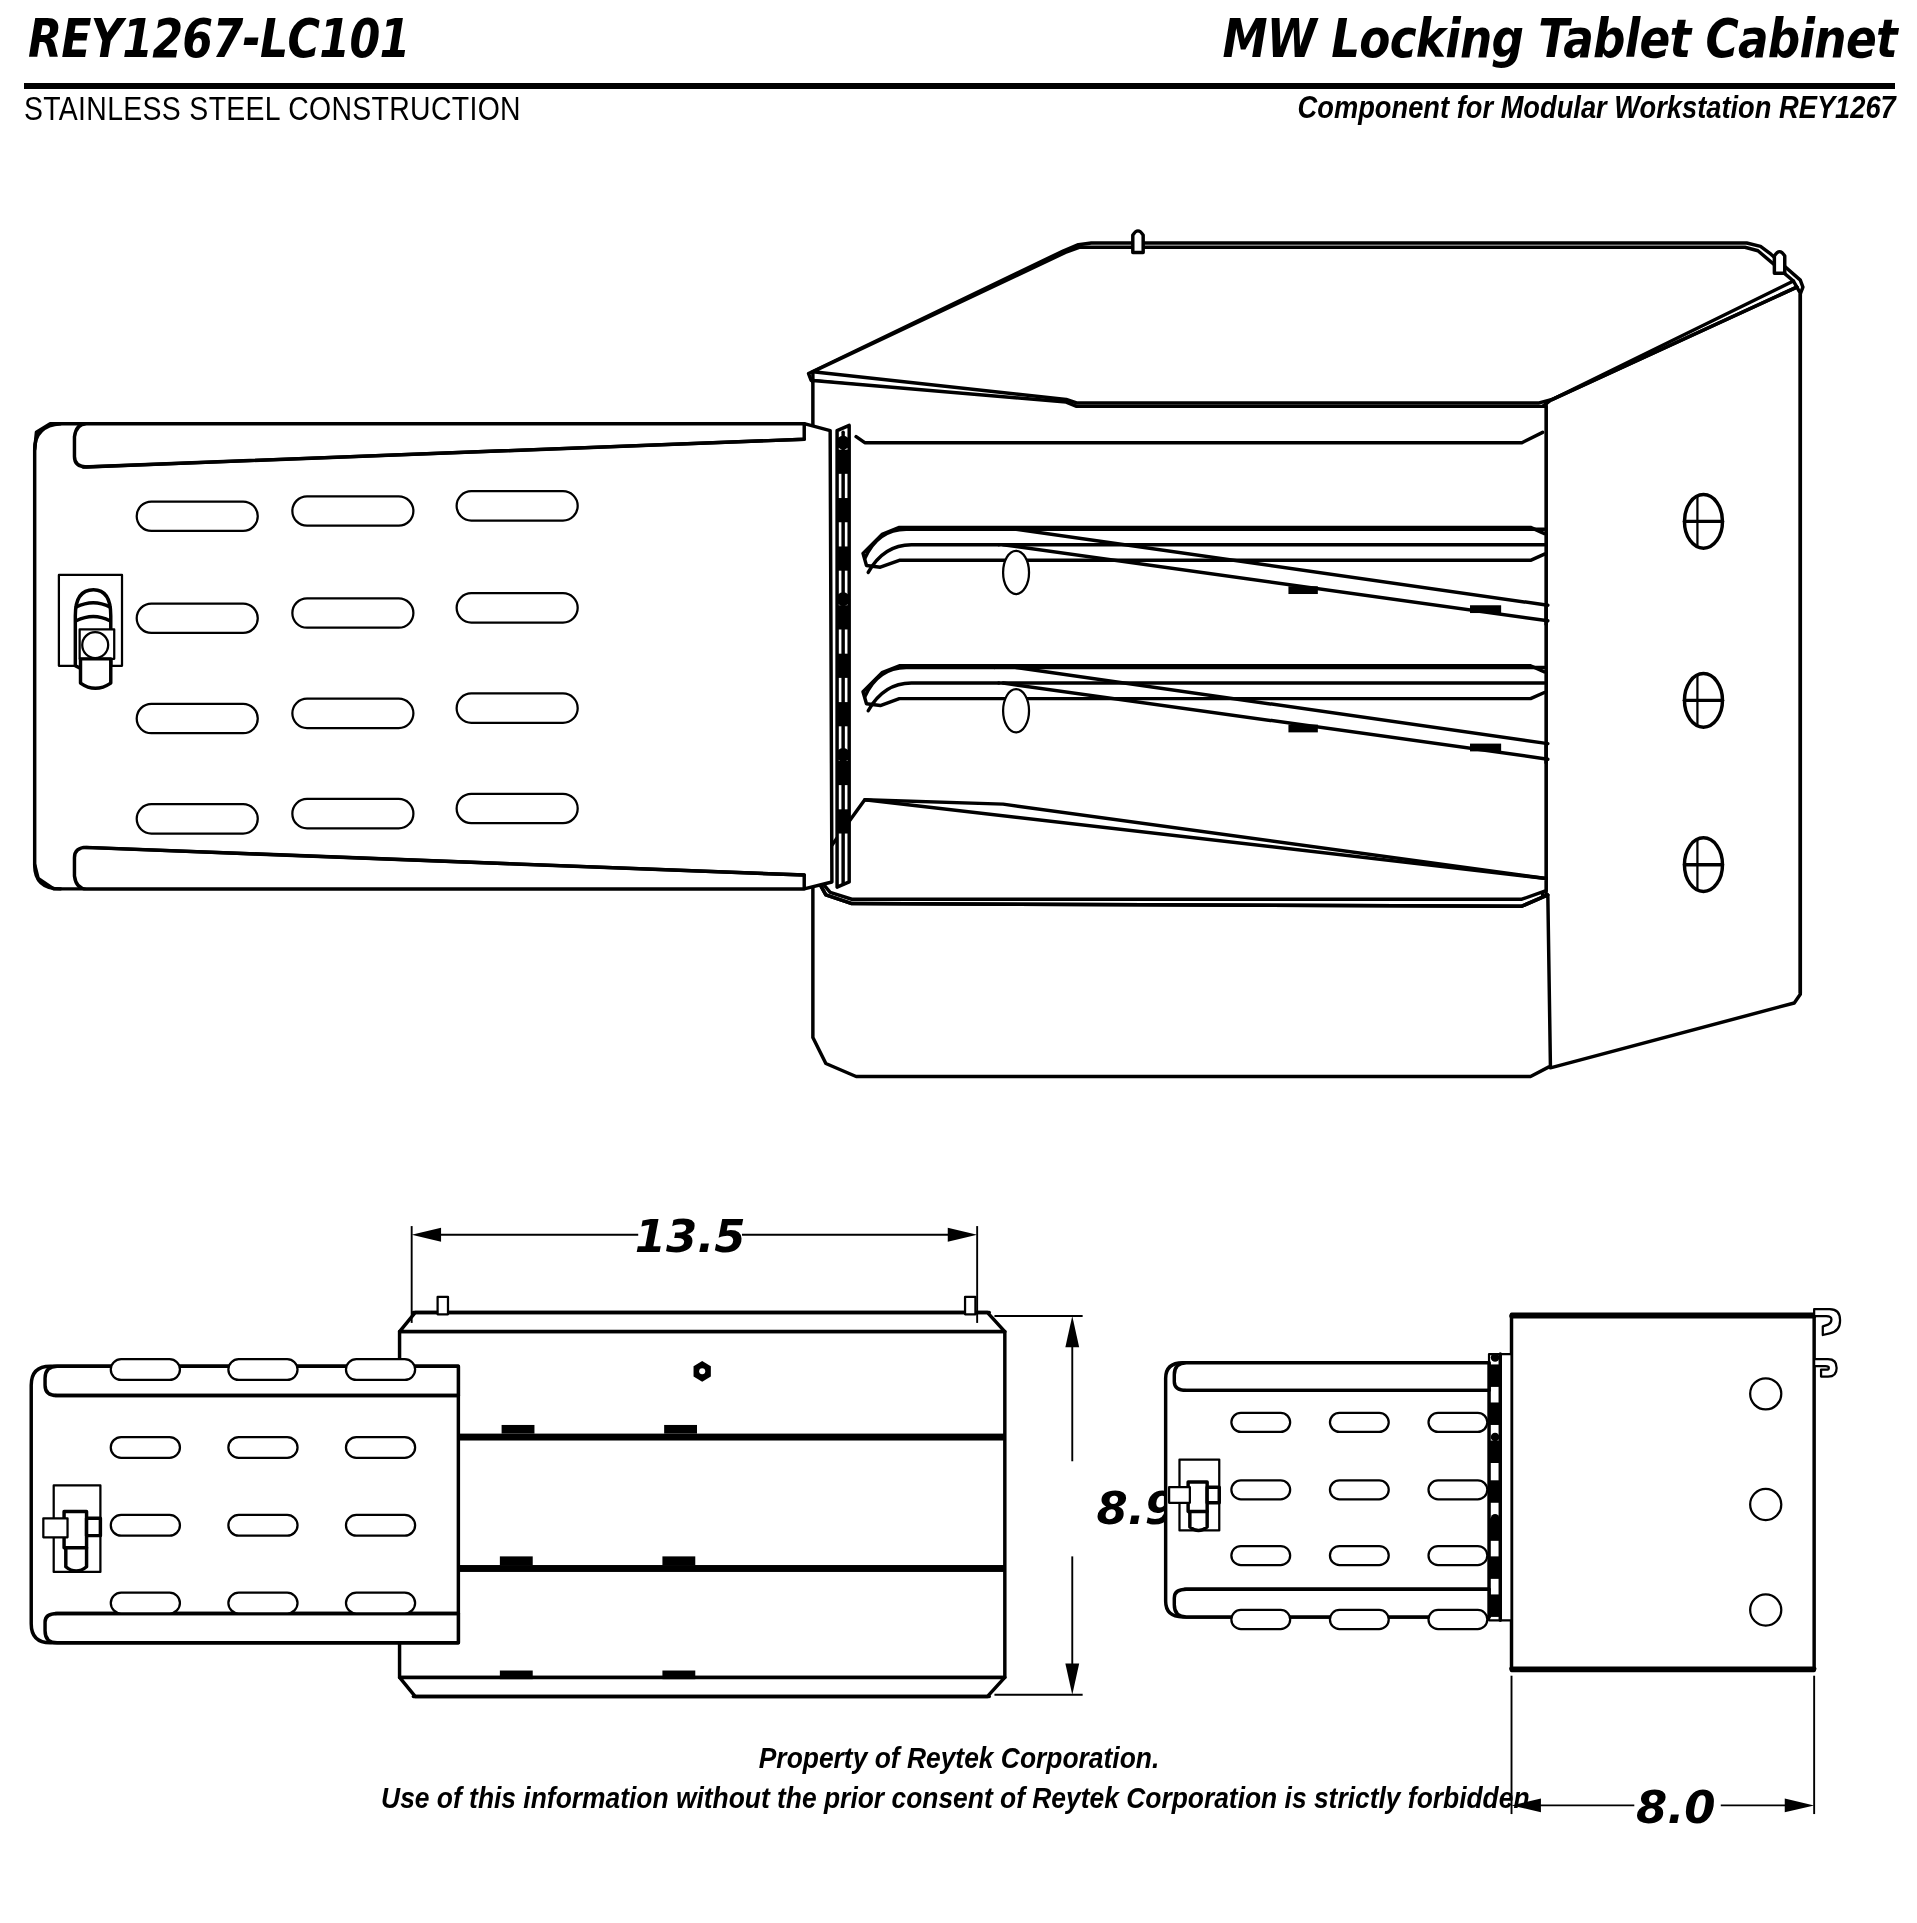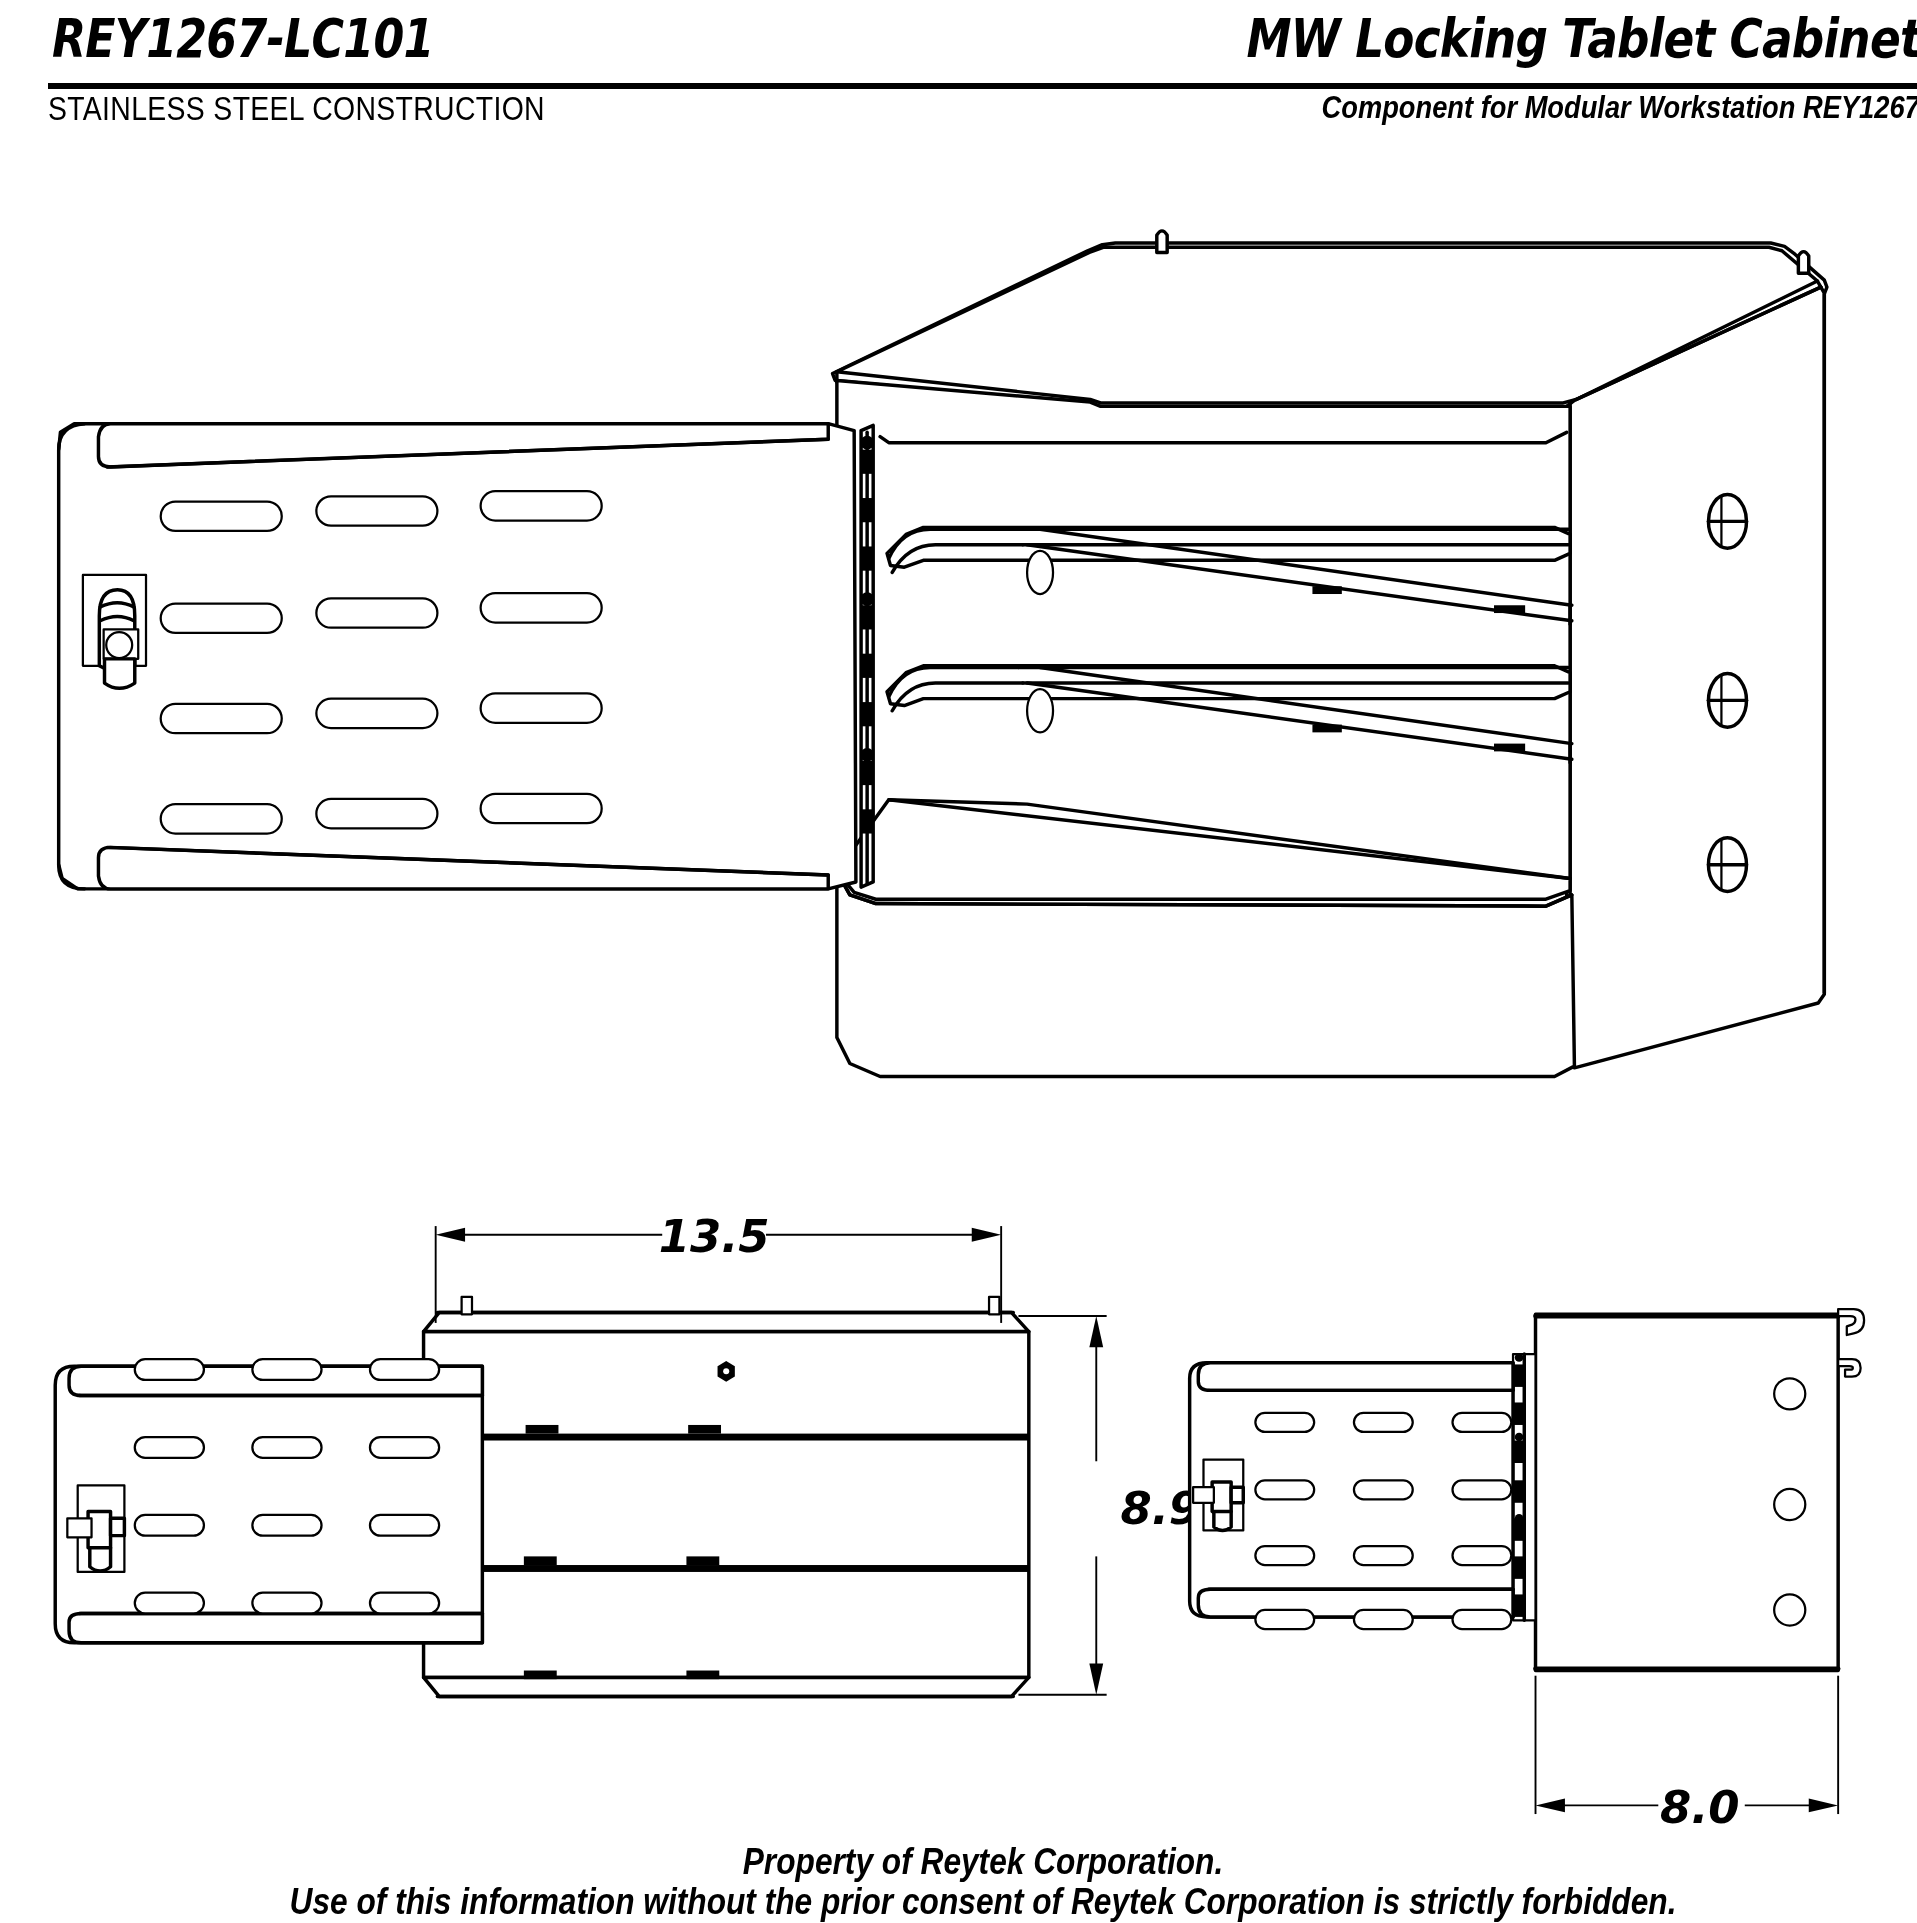--- a/index.html
+++ b/index.html
@@ -15,21 +15,20 @@
     color: #000000;
     overflow: hidden;
     position: relative;
   }
 
   #sheet {
     position: absolute;
     left: 0; top: 0;
     width: 1808px;
     height: 1923px;
-    margin-left: 24px;
   }
 
   
   .hdr {
     position: absolute;
     left: 0; top: 0;
     width: 1918px;
     height: 173px;
   }
   .hdr-title-left {
@@ -96,27 +95,27 @@
     font-style: italic;
     transform: scaleX(0.88);
     transform-origin: right top;
     white-space: nowrap;
   }
 
   
   .ftr {
     position: absolute;
     left: 0;
-    top: 1842px;
+    top: 1738px;
     width: 1918px;
     text-align: center;
     font-family: "Liberation Sans", sans-serif;
     font-style: italic;
     font-weight: 700;
-    font-size: 36px;
+    font-size: 30px;
     line-height: 40px;
   }
   .ftr div { transform: scaleX(0.88); }
 
   
   svg.dwg {
     position: absolute;
     left: 0; top: 0;
     width: 1918px;
     height: 1923px;

